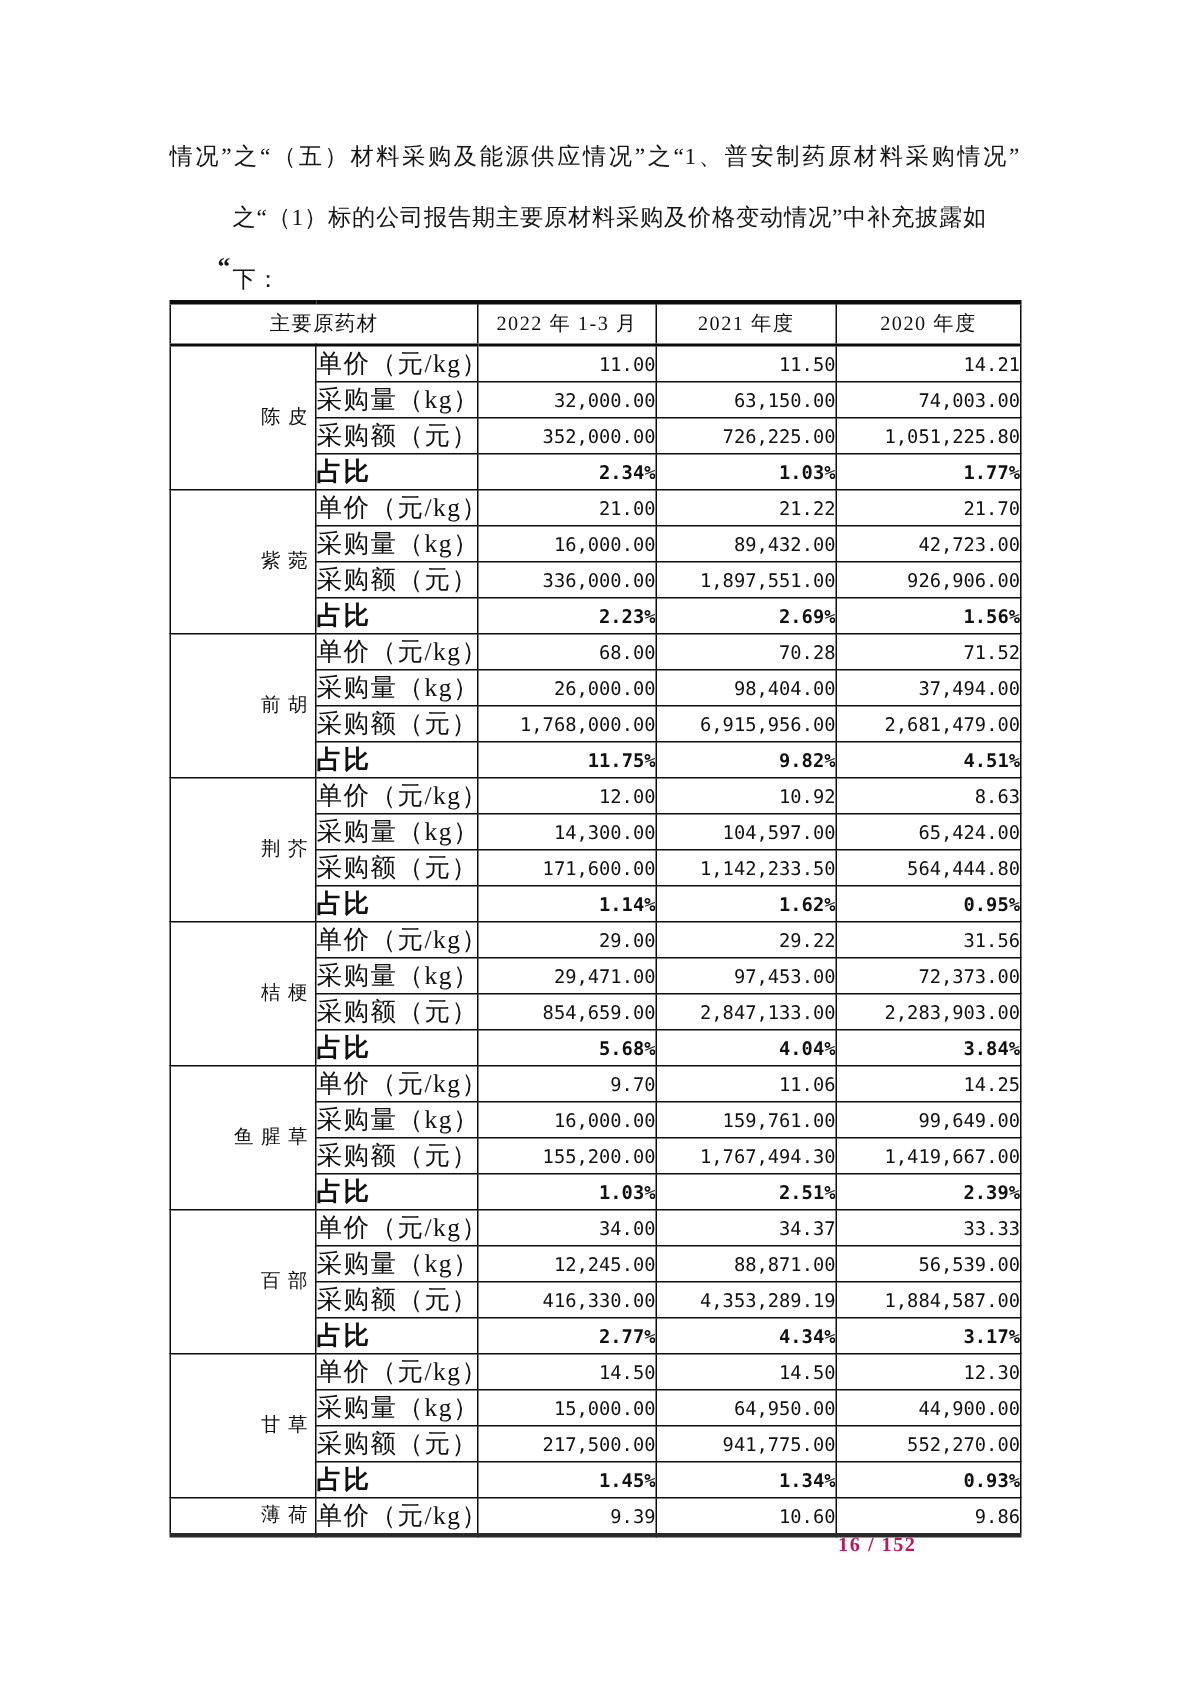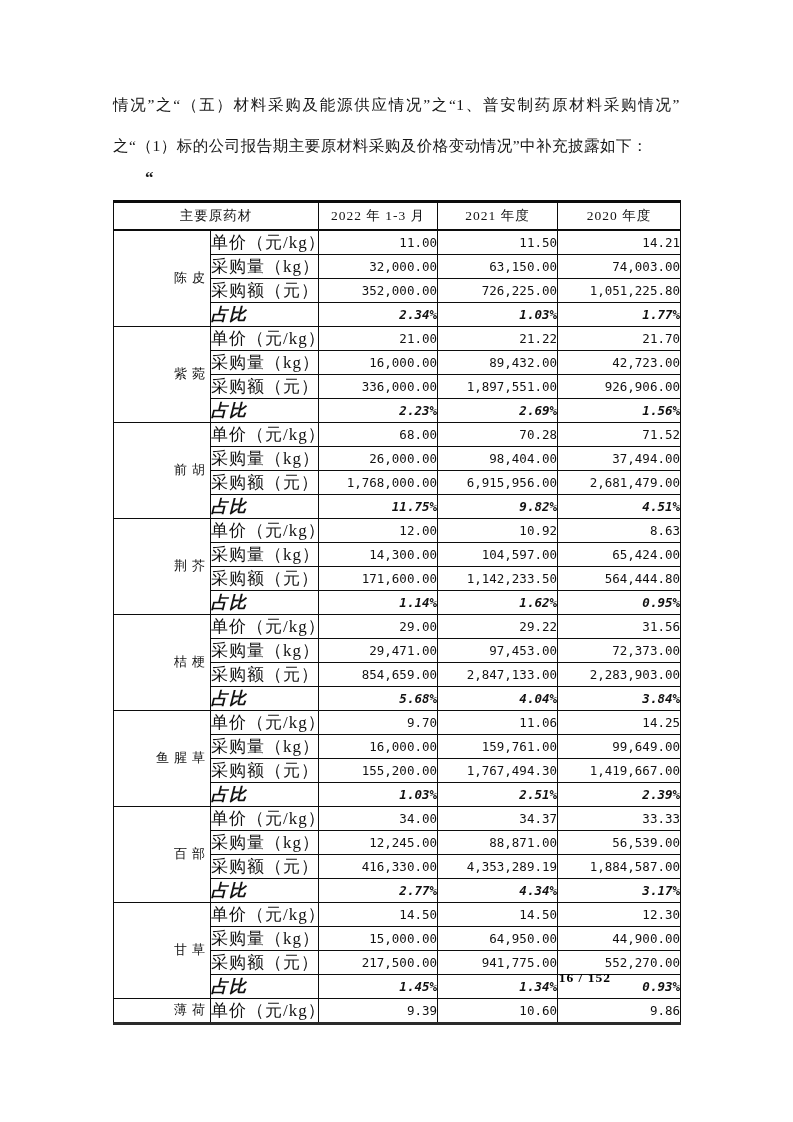--- a/index.html
+++ b/index.html
@@ -16,21 +16,21 @@
     position:absolute;
     left:113px;top:84px;width:567px;
     font-size:15.5px;line-height:41px;
     letter-spacing:0.5px;
     color:#161616;
   }
   .para .line-justify{
     text-align:justify;
     text-align-last:justify;
   }
-  .para .line-plain{text-align:left;}
+  .para .line-plain{text-align:left;margin-left:42px;}
   .openquote{
     position:absolute;left:145px;top:168px;
     font-size:17px;font-weight:bold;color:#161616;
   }
   table.datatable{
     position:absolute;left:113px;top:200px;
     width:567px;
     border-collapse:collapse;
     table-layout:fixed;
     border-top:3px solid #0c0c0c;
@@ -65,28 +65,28 @@
     padding-left:9px;
     letter-spacing:1px;
     font-size:17px;
   }
   td.val{
     text-align:right;
     padding-right:10px;
     font-family:"DejaVu Sans Mono","Liberation Mono",monospace;
     font-size:12.5px;
   }
-  td.bold, .bold{font-weight:bold;font-style:italic;}
+  td.bold, .bold{font-weight:bold;}
   .footer{
     position:absolute;
-    right:113px;top:970px;
+    right:113px;top:1022px;
     font-weight:bold;
     font-size:13.5px;
     letter-spacing:1px;
-    color:#000000;
+    color:#be185d;
   }
 </style>
 </head>
 <body>
 
 <div class="page">
 
   <div class="para">
     <div class="line-justify">情况”之“（五）材料采购及能源供应情况”之“1、普安制药原材料采购情况”</div>
     <div class="line-plain">之“（1）标的公司报告期主要原材料采购及价格变动情况”中补充披露如下：</div>

